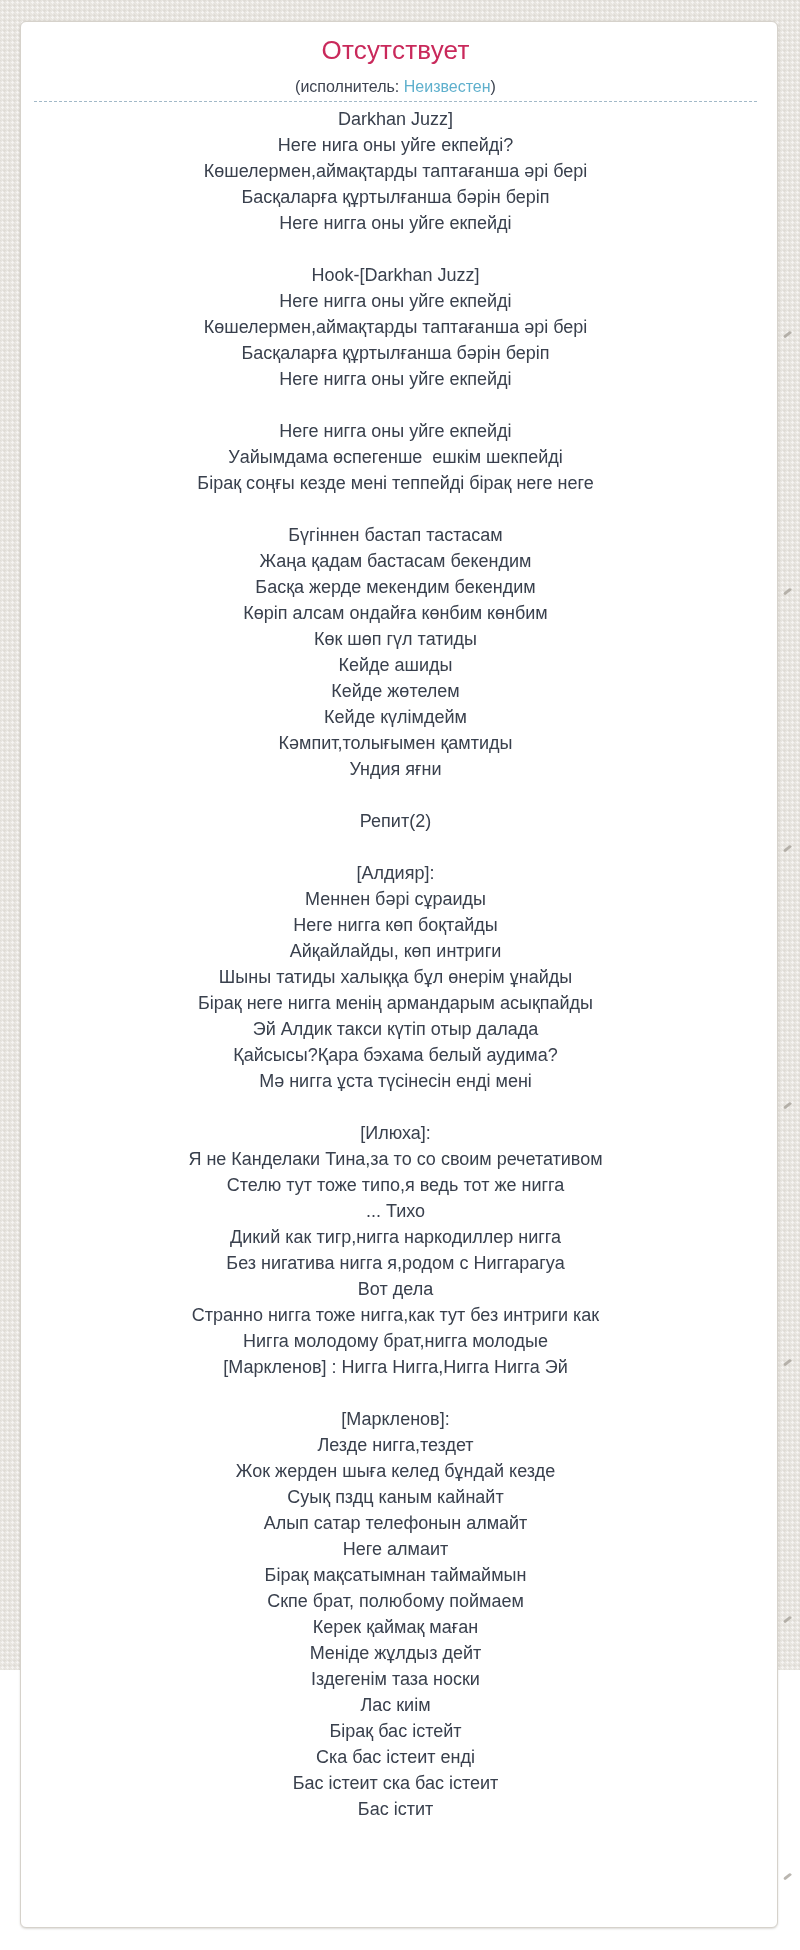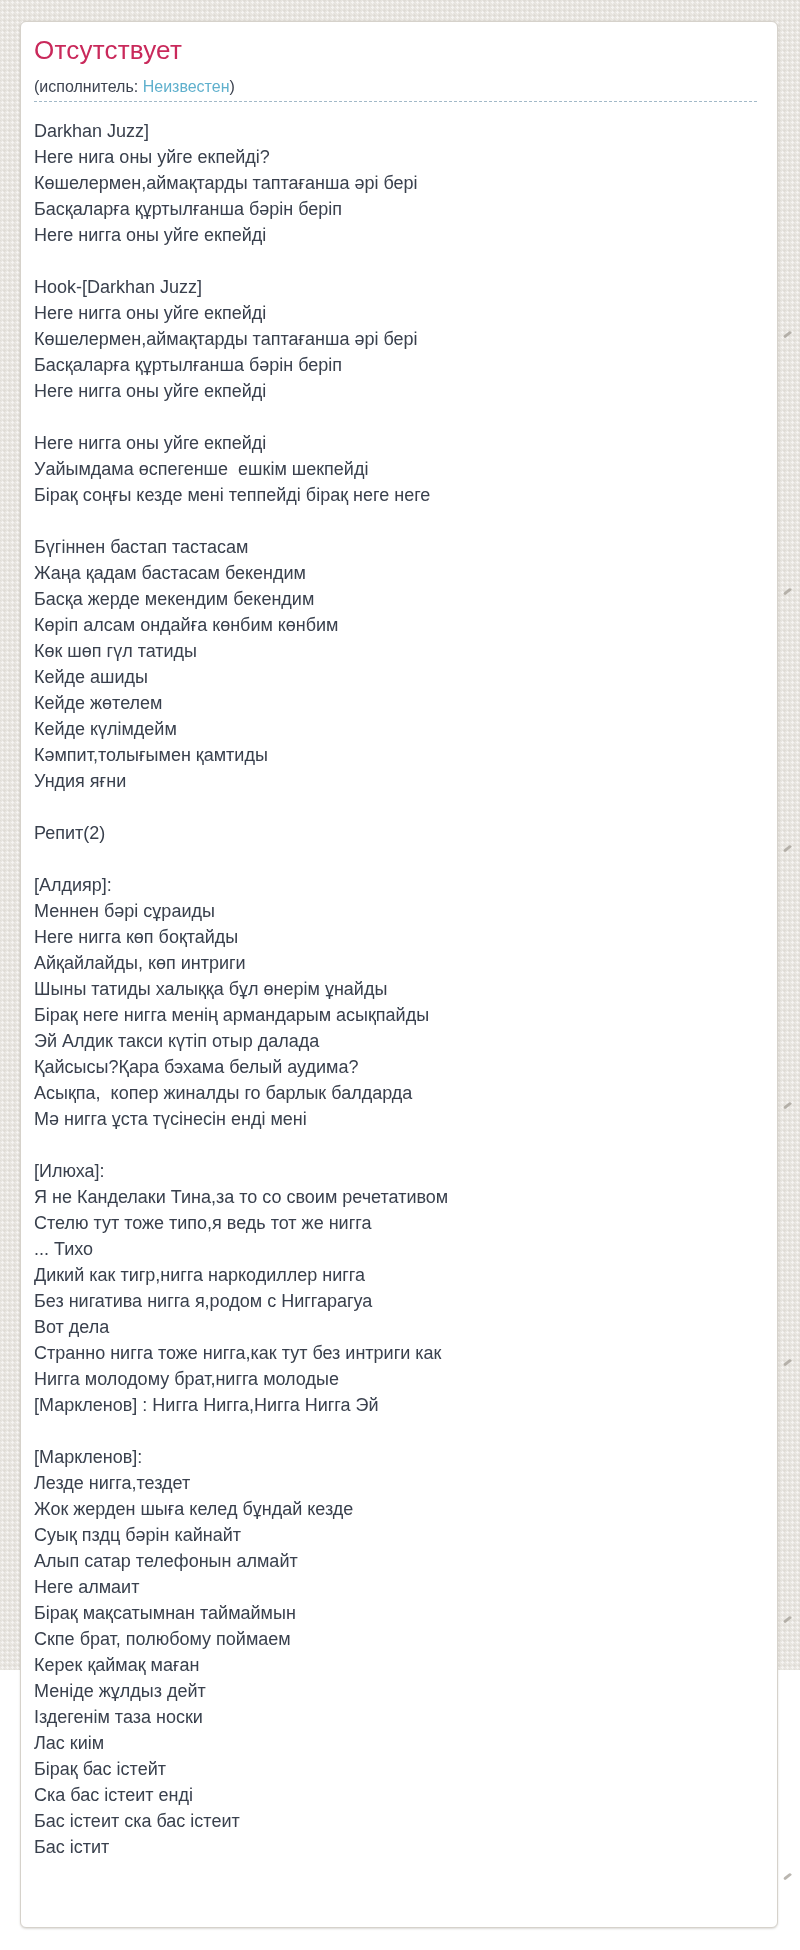--- a/index.html
+++ b/index.html
@@ -14,20 +14,21 @@
   .page-bg {
     position: relative;
     width: 800px;
     height: 1670px;
     background-color: #e8e5e0;
     background-image:
       radial-gradient(circle, rgba(255,255,255,0.55) 1px, rgba(255,255,255,0) 1.3px),
       radial-gradient(circle, rgba(195,190,182,0.25) 1px, rgba(255,255,255,0) 1.3px);
     background-size: 5px 5px, 5px 5px;
     background-position: 0 0, 2px 3px;
+    text-align: center;
   }
 
   .lyrics-card {
     position: absolute;
     left: 20px;
     top: 21px;
     width: 758px;
     height: 1907px;
     background: #ffffff;
     border: 1px solid #d6d2cb;
@@ -53,21 +54,21 @@
     border-bottom: 1px dashed #a2b9c8;
   }
 
   .artist-link {
     color: #5fb0cd;
     text-decoration: none;
     cursor: pointer;
   }
 
   .lyrics-block {
-    margin-top: 16px;
+    margin-top: 4px;
     font-size: 18px;
     line-height: 26px;
     color: #39404d;
   }
 
   .lyric-line {
     min-height: 26px;
     white-space: pre-wrap;
   }
 
@@ -123,38 +124,37 @@
         <div class="lyric-line">Репит(2)</div>
         <div class="lyric-line"></div>
         <div class="lyric-line">[Алдияр]:</div>
         <div class="lyric-line">Меннен бәрі сұраиды</div>
         <div class="lyric-line">Неге нигга көп боқтайды</div>
         <div class="lyric-line">Айқайлайды, көп интриги</div>
         <div class="lyric-line">Шыны татиды халыққа бұл өнерім ұнайды</div>
         <div class="lyric-line">Бірақ неге нигга менің армандарым асықпайды</div>
         <div class="lyric-line">Эй Алдик такси күтіп отыр далада</div>
         <div class="lyric-line">Қайсысы?Қара бэхама белый аудима?</div>
-        <div class="lyric-line">Асықпа,  копер жиналды го барлык балдарда</div>
         <div class="lyric-line">Мә нигга ұста түсінесін енді мені</div>
         <div class="lyric-line"></div>
         <div class="lyric-line">[Илюха]:</div>
         <div class="lyric-line">Я не Канделаки Тина,за то со своим речетативом</div>
         <div class="lyric-line">Стелю тут тоже типо,я ведь тот же нигга</div>
         <div class="lyric-line">... Тихо</div>
         <div class="lyric-line">Дикий как тигр,нигга наркодиллер нигга</div>
         <div class="lyric-line">Без нигатива нигга я,родом с Ниггарагуа</div>
         <div class="lyric-line">Вот дела</div>
         <div class="lyric-line">Странно нигга тоже нигга,как тут без интриги как</div>
         <div class="lyric-line">Нигга молодому брат,нигга молодые</div>
         <div class="lyric-line">[Маркленов] : Нигга Нигга,Нигга Нигга Эй</div>
         <div class="lyric-line"></div>
         <div class="lyric-line">[Маркленов]:</div>
         <div class="lyric-line">Лезде нигга,тездет</div>
         <div class="lyric-line">Жок жерден шыға келед бұндай кезде</div>
-        <div class="lyric-line">Суық пздц бәрін кайнайт</div>
+        <div class="lyric-line">Суық пздц каным кайнайт</div>
         <div class="lyric-line">Алып сатар телефонын алмайт</div>
         <div class="lyric-line">Неге алмаит</div>
         <div class="lyric-line">Бірақ мақсатымнан таймаймын</div>
         <div class="lyric-line">Скпе брат, полюбому поймаем</div>
         <div class="lyric-line">Керек қаймақ маған</div>
         <div class="lyric-line">Меніде жұлдыз дейт</div>
         <div class="lyric-line">Іздегенім таза носки</div>
         <div class="lyric-line">Лас киім</div>
         <div class="lyric-line">Бірақ бас істейт</div>
         <div class="lyric-line">Ска бас істеит енді</div>

